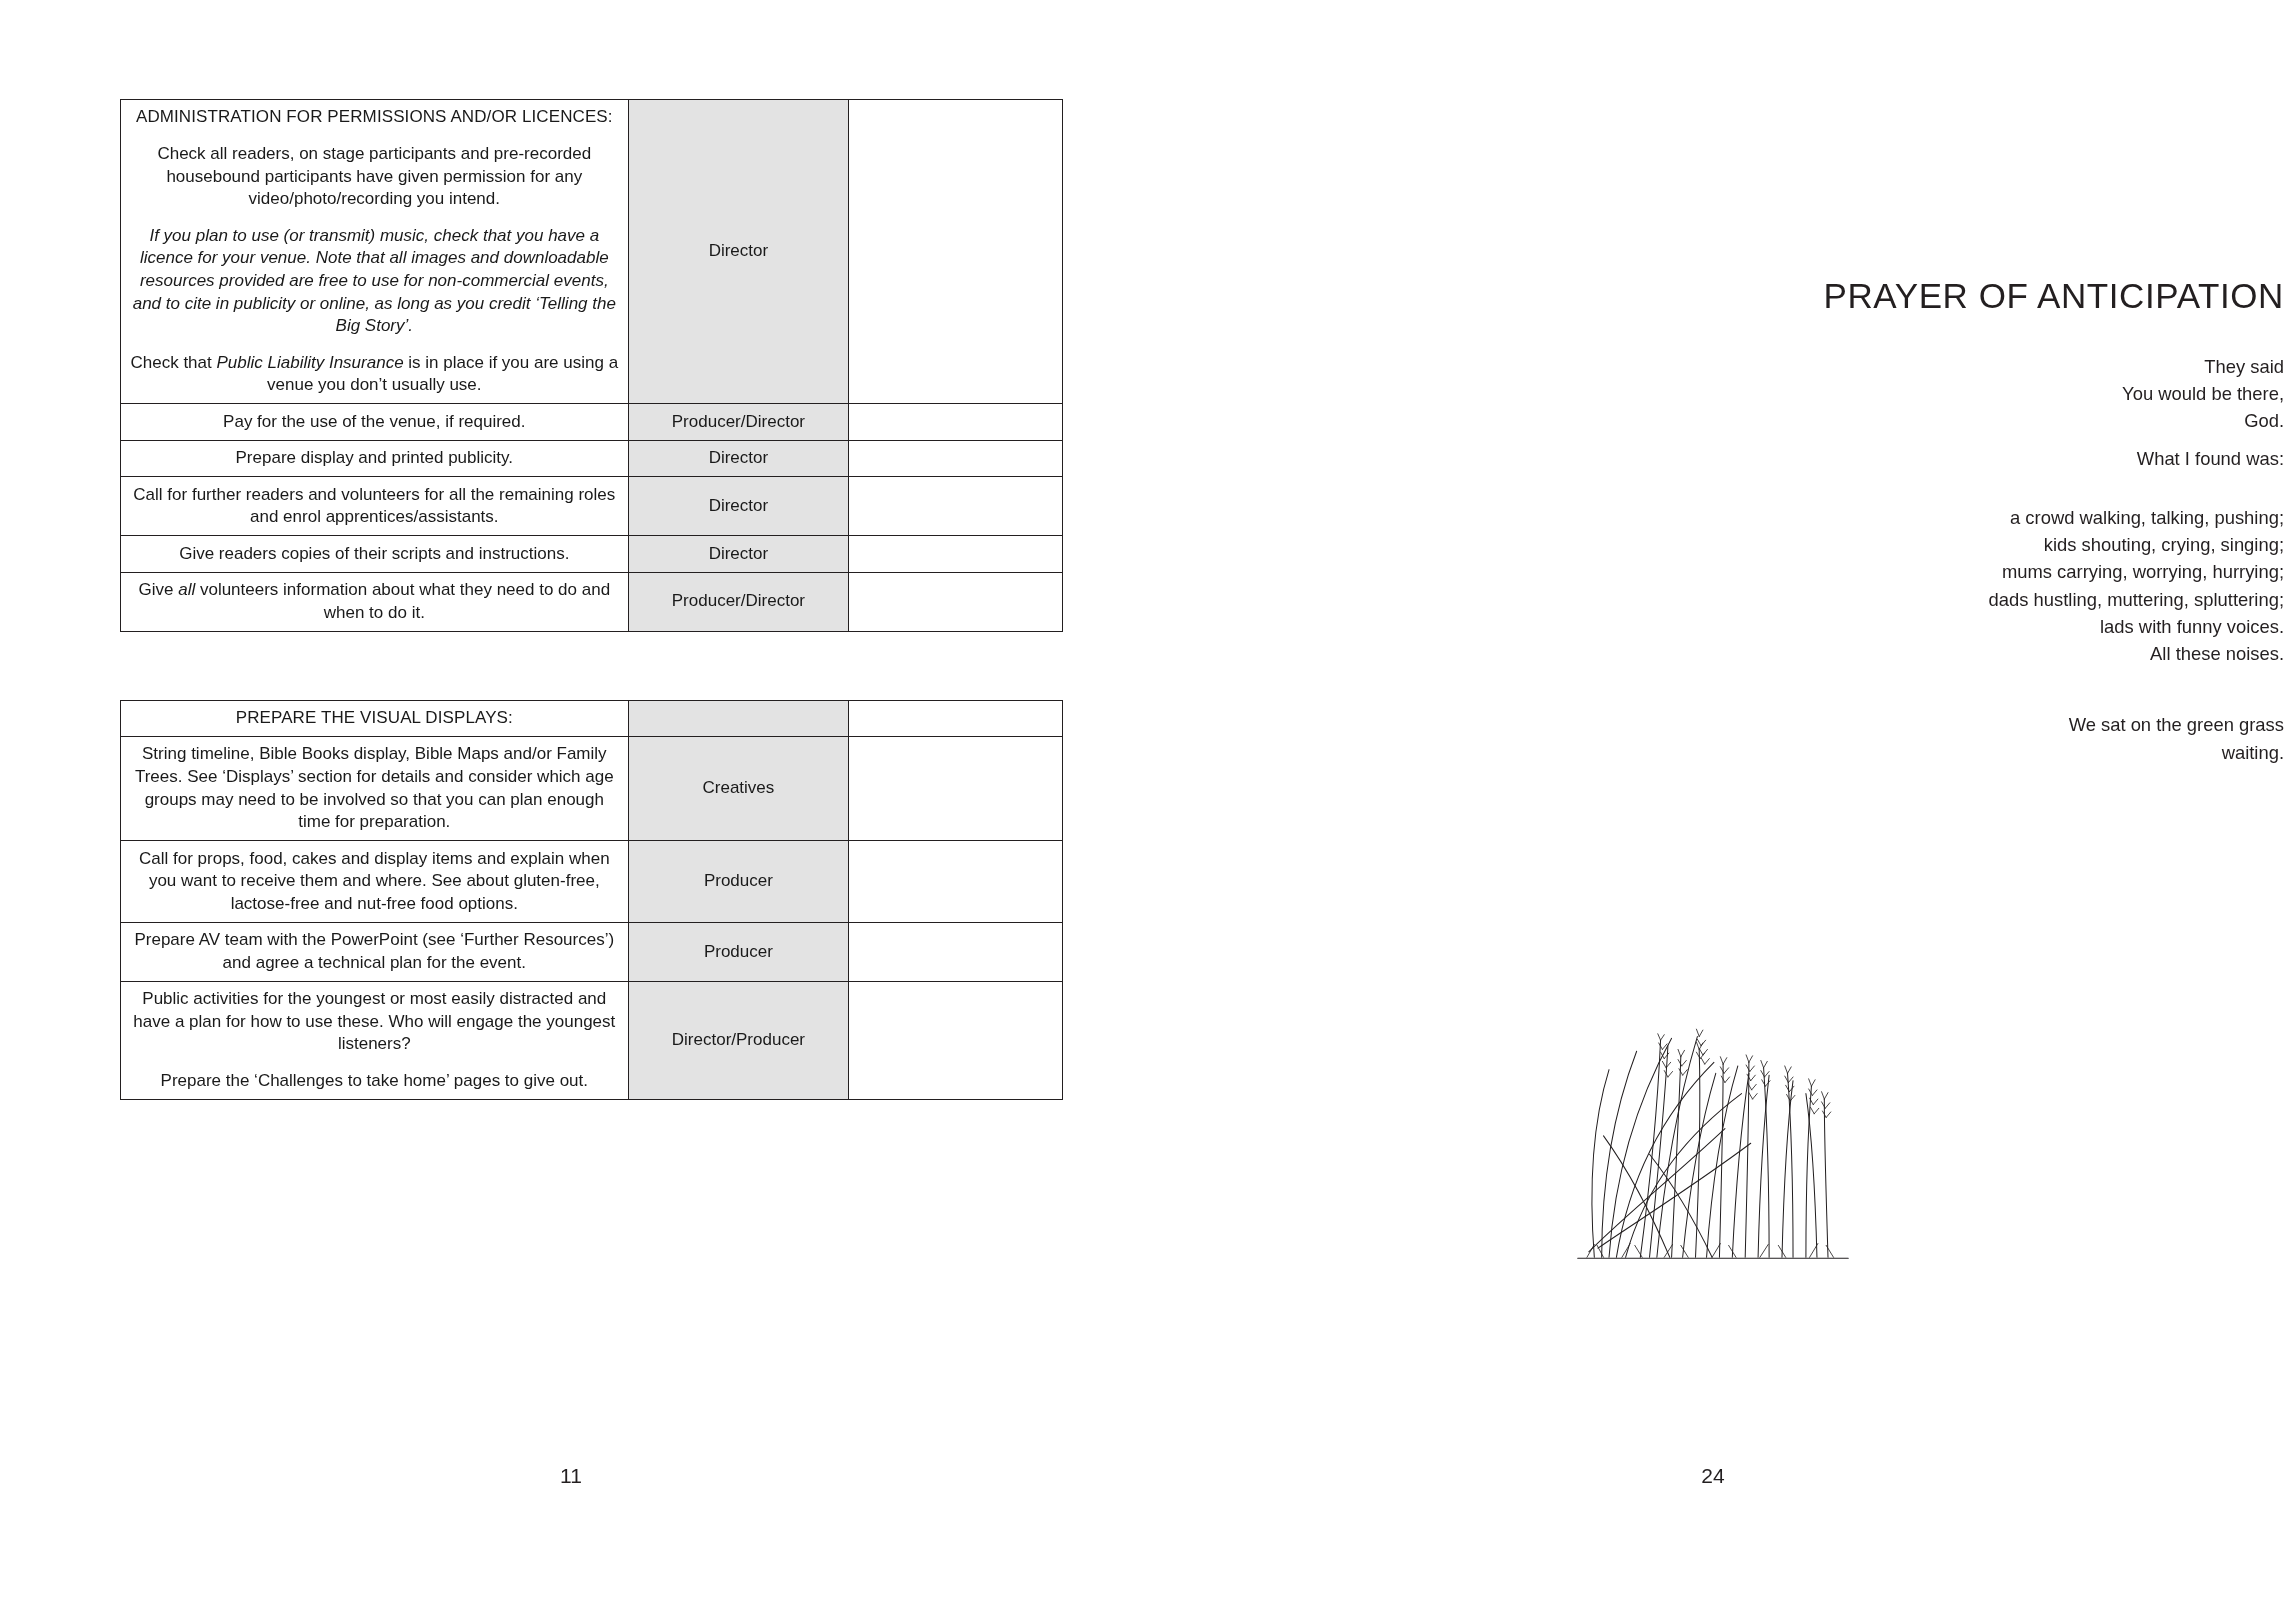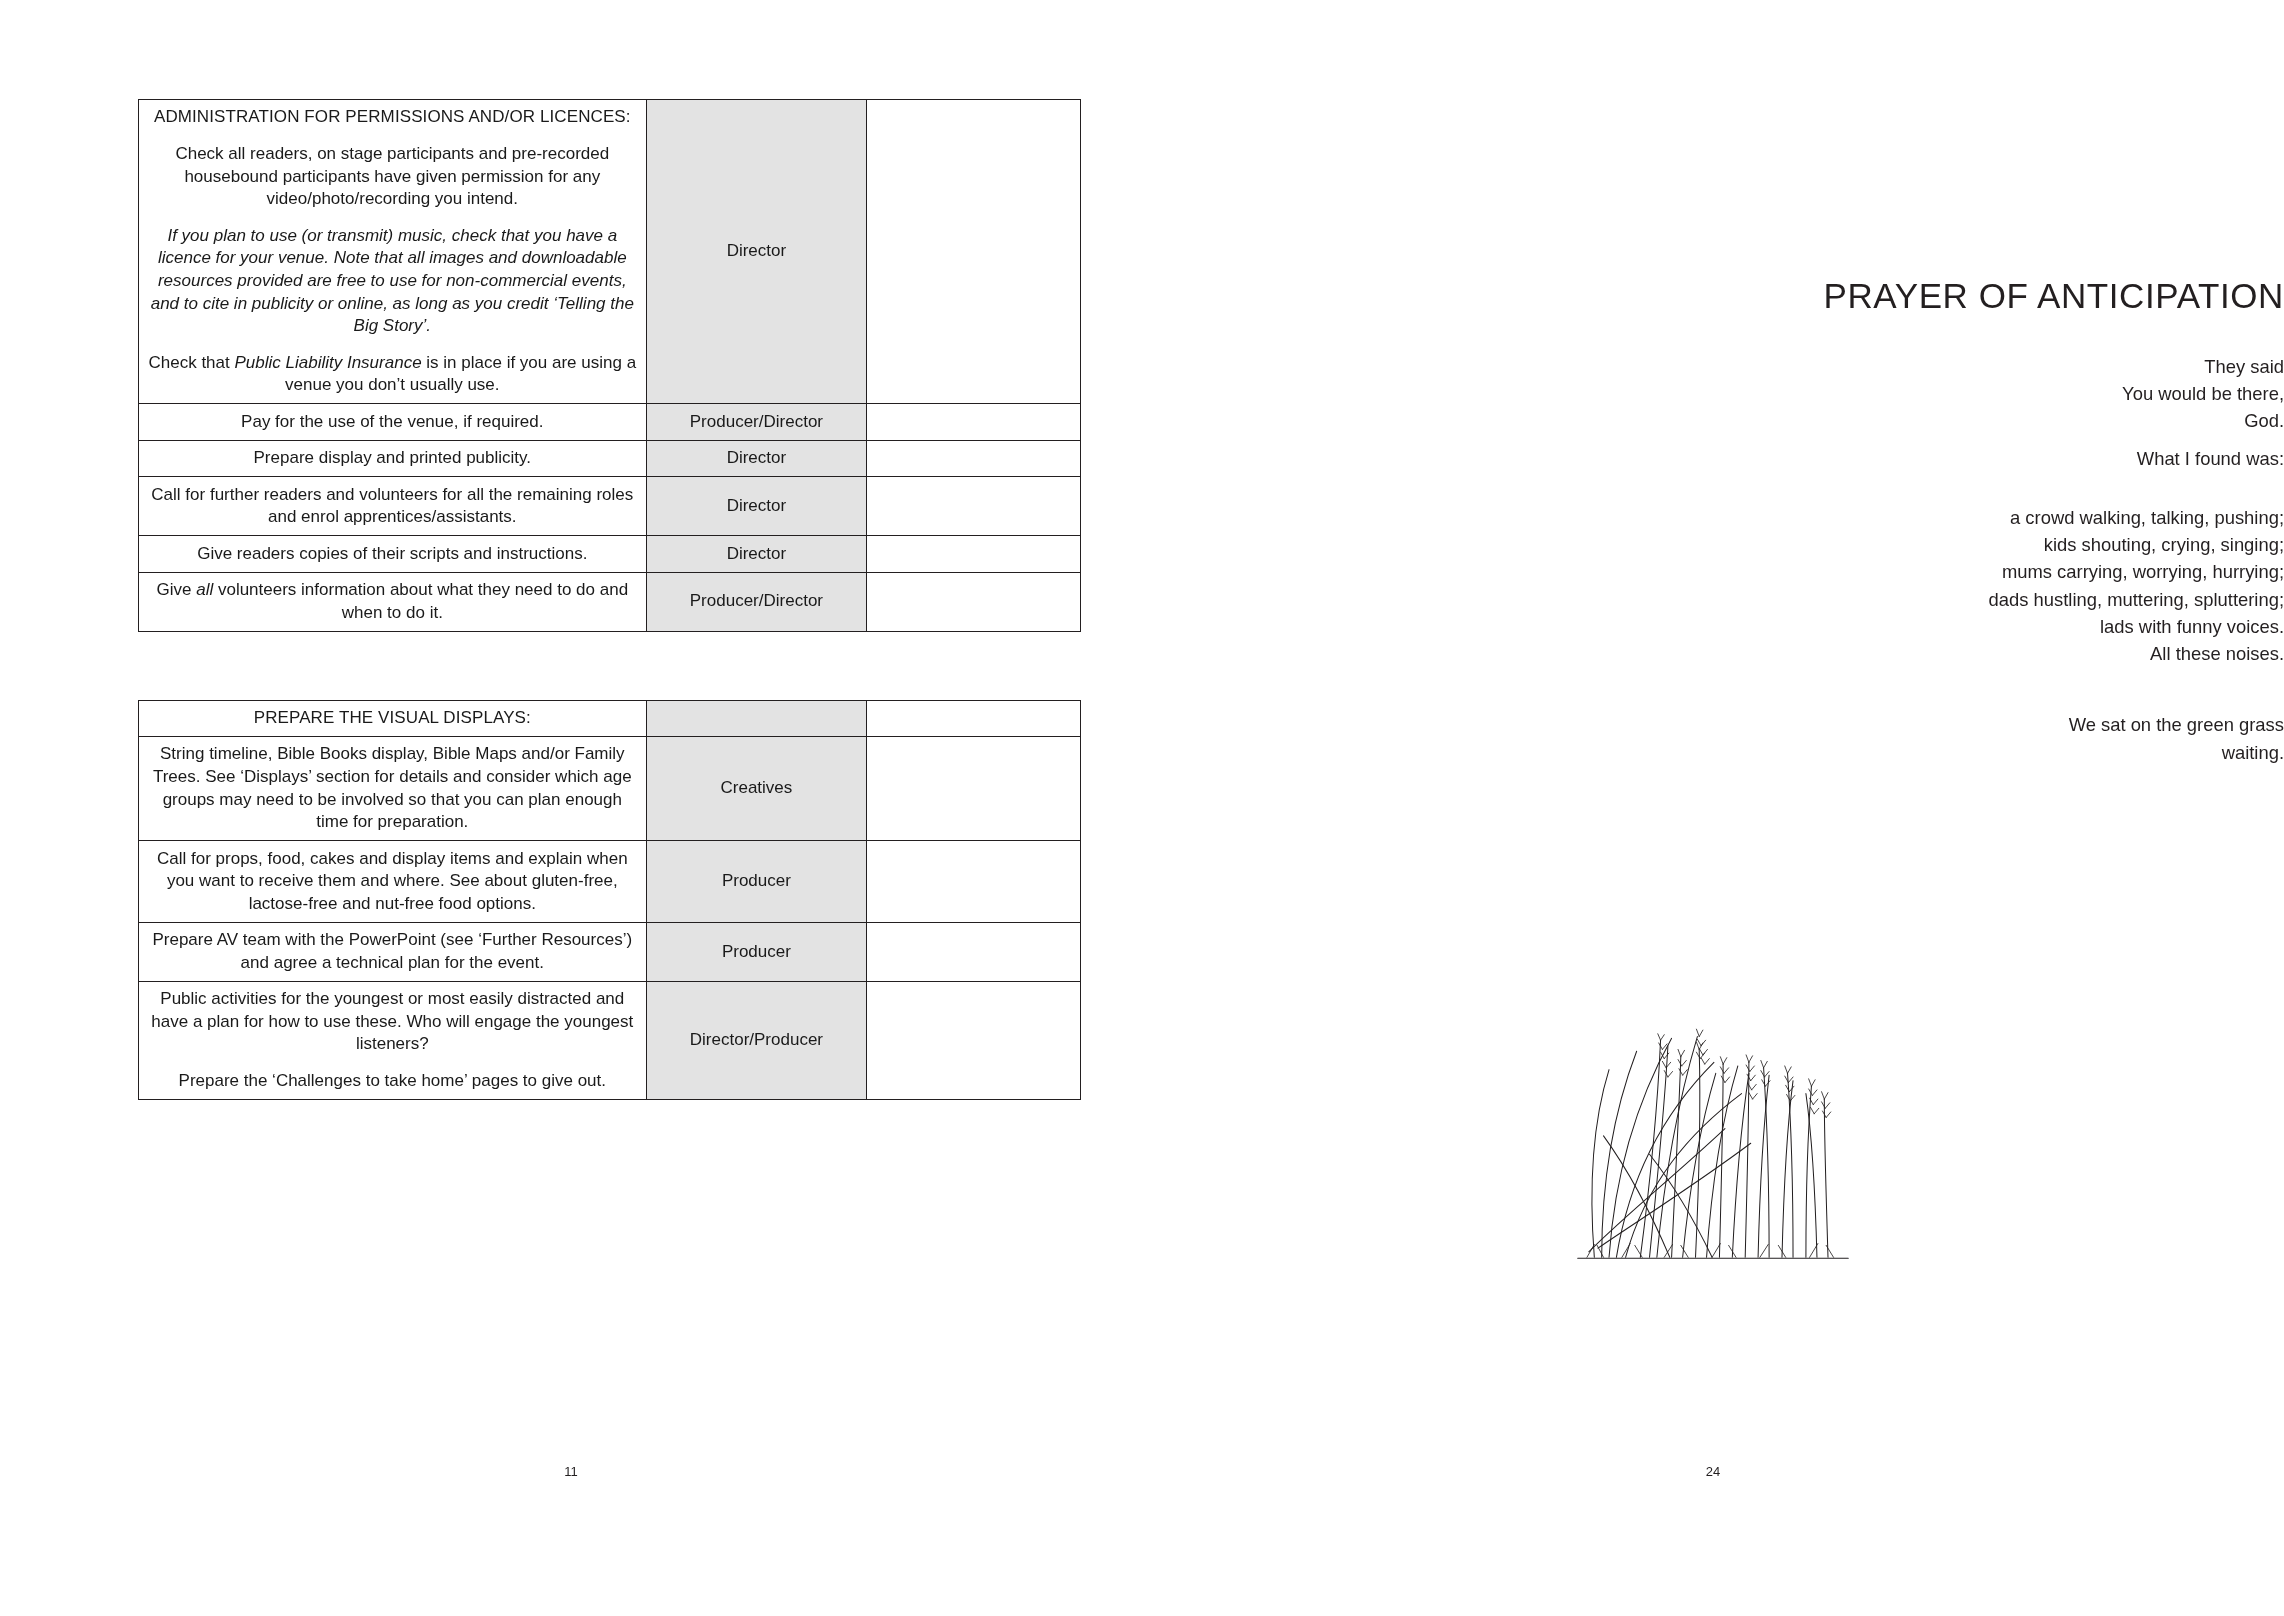--- a/index.html
+++ b/index.html
@@ -25,21 +25,21 @@
   .page {
     position: relative;
     height: 100%;
   }
   .page-left  { width: 1142px; }
   .page-right { width: 1142px; }
 
   
   .tables-wrap {
     position: absolute;
-    left: 138px;
+    left: 120px;
     top: 99px;
     width: 902px;
   }
 
   table.plan {
     border-collapse: collapse;
     width: 100%;
     table-layout: fixed;
     border: 1.4px solid #231f20;
   }
@@ -73,21 +73,21 @@
   .ital { font-style: italic; }
   .ital-inline { font-style: italic; }
 
   .table-gap { height: 68px; }
 
   .folio {
     position: absolute;
     width: 100%;
     text-align: center;
     top: 1464px;
-    font-size: 13px;
+    font-size: 21px;
     color: #231f20;
   }
 
   
   .prayer {
     position: absolute;
     left: 0;
     right: 0;
     top: 276px;
     text-align: right;

